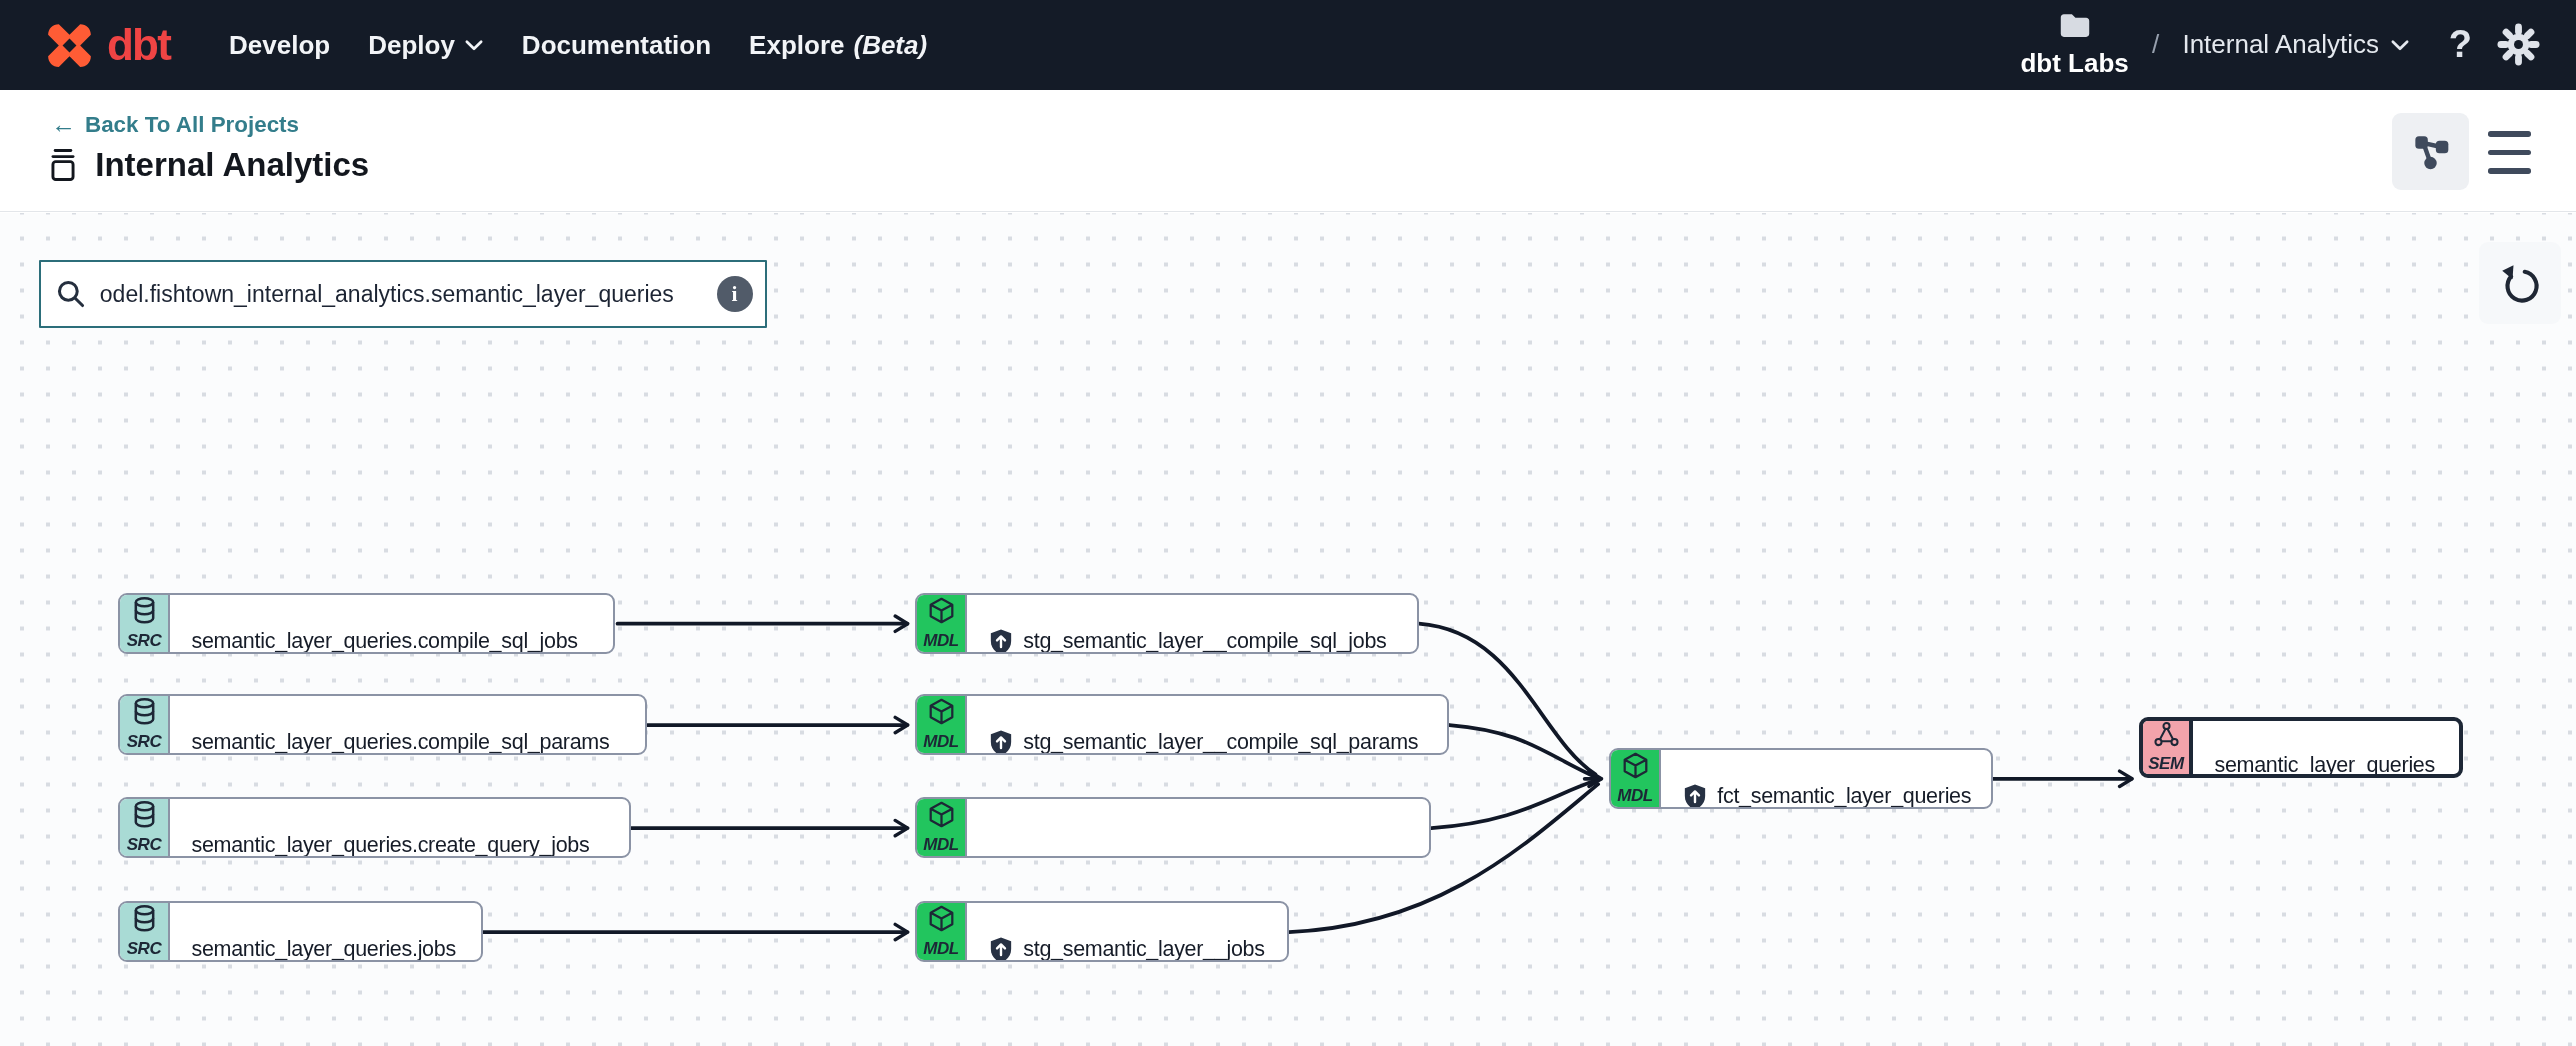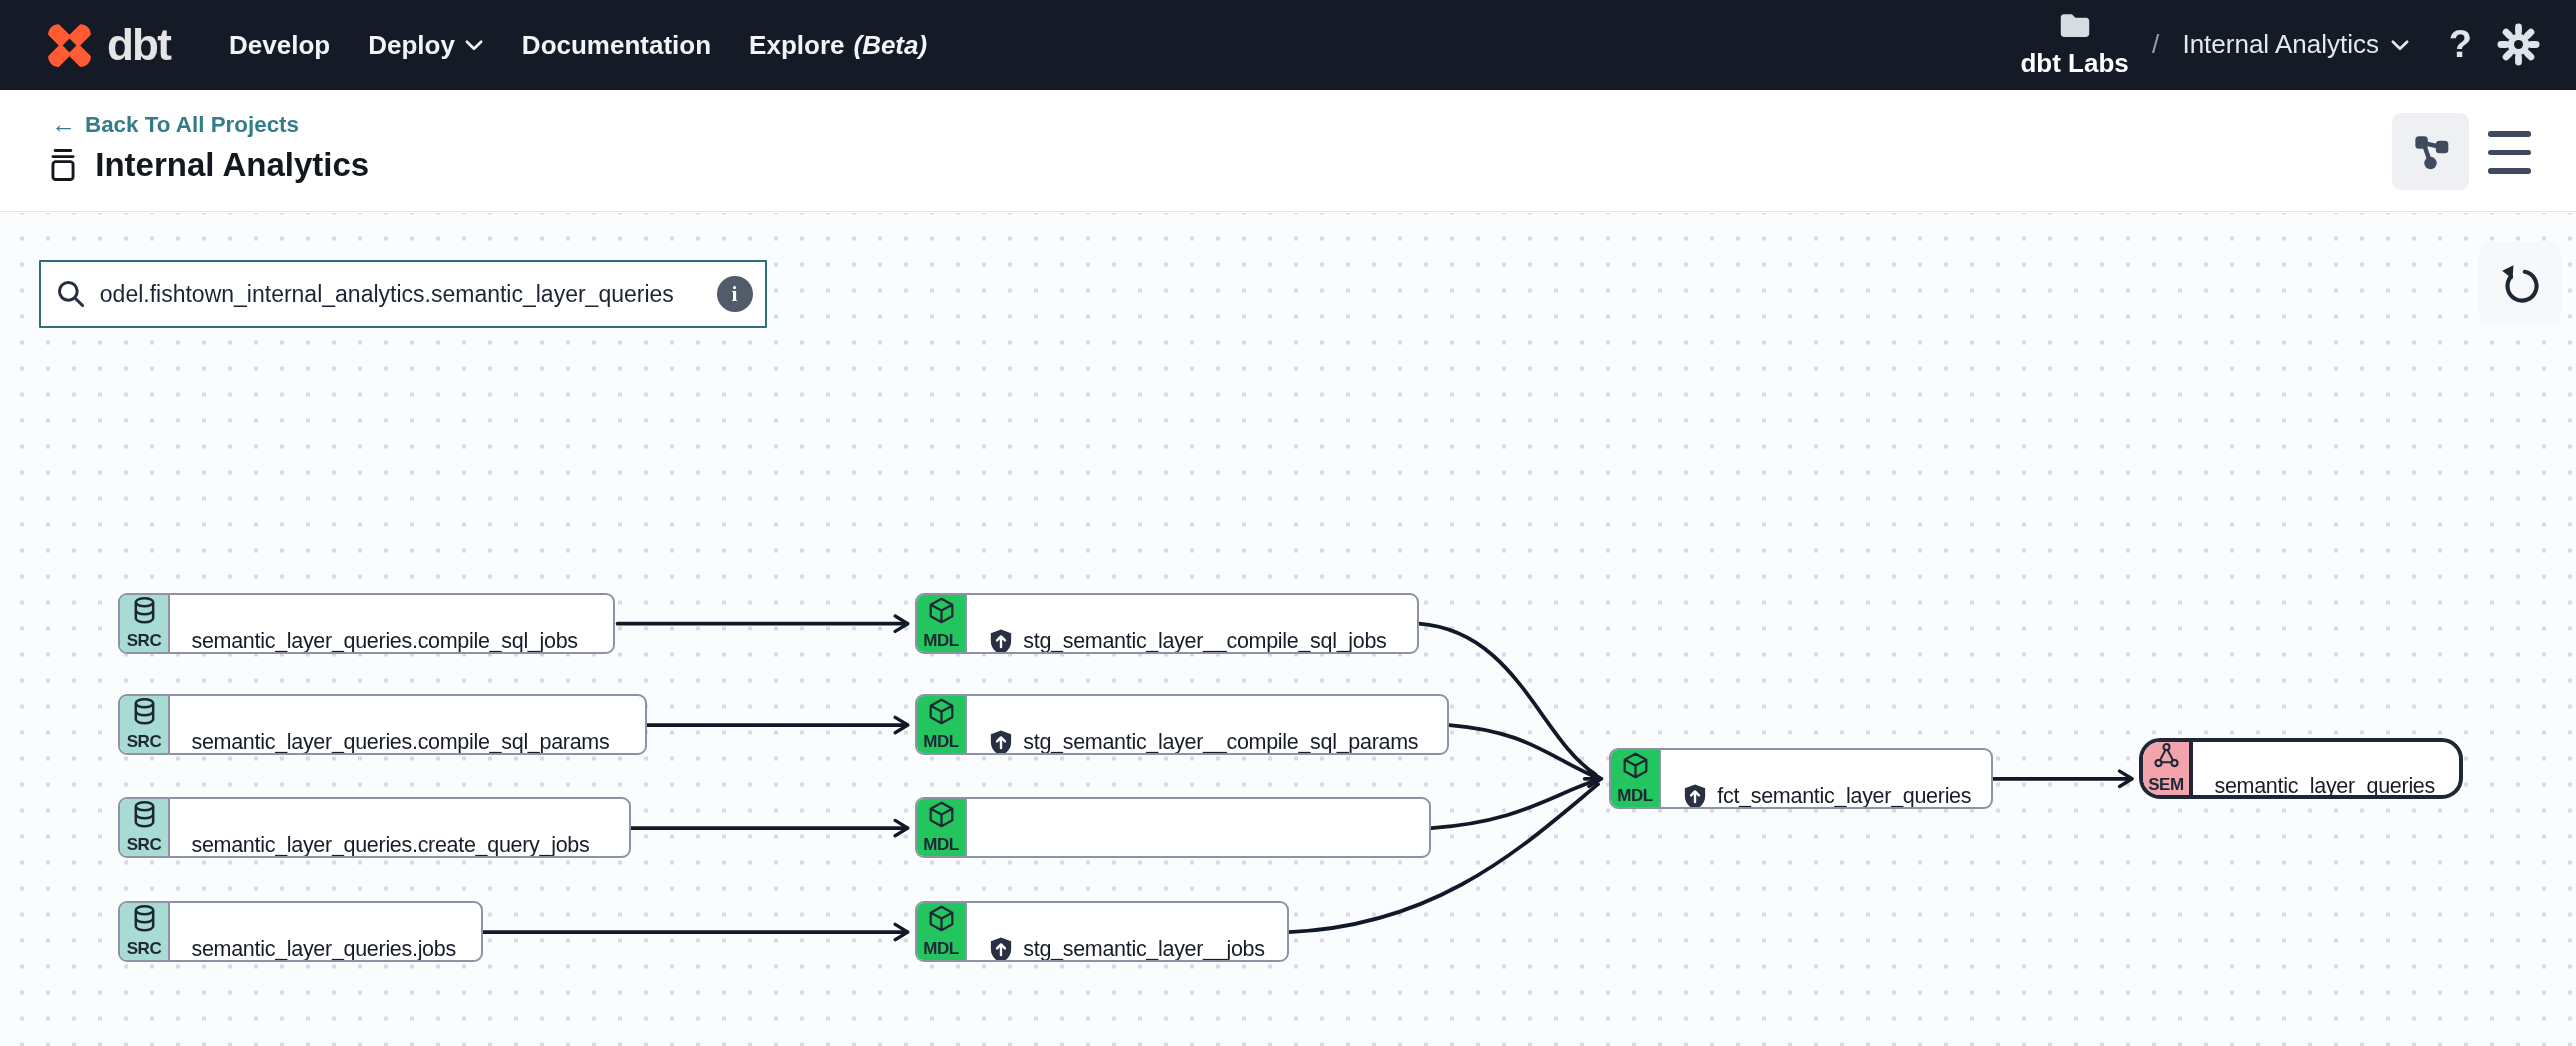--- a/index.html
+++ b/index.html
@@ -3,21 +3,21 @@
 <meta charset="utf-8">
 <style>
   * { margin:0; padding:0; box-sizing:border-box; }
   html,body { width:2576px; height:1047px; overflow:hidden; background:#fff;
               font-family:"Liberation Sans", sans-serif; }
 
   
   .topnav { position:absolute; left:0; top:0; width:2576px; height:90px;
             background:#141b27; display:flex; align-items:center; }
   .brand { display:flex; align-items:center; gap:9px; margin-left:41px; }
-  .brand-word { color:#e5e5e5; font-size:44px; font-weight:800; letter-spacing:-1.8px; }
+  .brand-word { color:#ef4444; font-size:44px; font-weight:800; letter-spacing:-1.8px; }
   .menu { display:flex; align-items:center; gap:38px; margin-left:59px; }
   .menu-item { color:#f2f4f7; font-size:26px; font-weight:700; display:flex; align-items:center; gap:9px; cursor:pointer; }
   .menu-item em { font-style:italic; font-weight:700; }
   .nav-right { margin-left:auto; margin-right:36px; display:flex; align-items:center; gap:16px; }
   .crumb-account { color:#fff; font-size:26px; font-weight:700; display:flex; align-items:center; gap:10.8px;flex-direction:column; }
   .crumb-sep { color:#97a0ae; font-size:26px; padding:0 7.2px; }
   .crumb-project { color:#e4e8ee; font-size:26px; font-weight:400; display:flex; align-items:center; gap:10.8px; }
   .help-glyph { color:#e0e4eb; font-size:38px; font-weight:700; margin-left:23px; cursor:pointer; }
   .gear-btn { margin-left:9px; cursor:pointer; display:flex; }
 
@@ -54,21 +54,21 @@
                 justify-content:center; flex:none; font-family:"Liberation Serif", serif; }
 
   .reset-btn { position:absolute; left:2479px; top:29px; width:82px; height:82px;
                background:#f6f8fa; border-radius:9px; display:flex; align-items:center;
                justify-content:center; cursor:pointer; }
 
   
   .node { position:absolute; height:61px; display:flex; border:2.2px solid #8b93a5;
           border-radius:9px; background:#fff; overflow:hidden; cursor:pointer; }
   .node .badge { width:50px; flex:none; display:flex; flex-direction:column; align-items:center;
-                 justify-content:center; gap:6px; border-right:2.2px solid #8b93a5; }
+                 justify-content:center; gap:6px; border-right:2.2px solid #8b93a5;font-style:italic; }
   .node .badge span { font-size:17px; font-weight:600; color:#1d2736; letter-spacing:-0.4px; }
   .node .nlabel { display:flex; align-items:center; gap:10.8px; padding:0 20px 0 21.5px;
                   font-size:21.5px; color:#161c28; letter-spacing:-0.3px; white-space:nowrap;margin-top:36px; }
   .node.src .badge { background:#a9dbd5; }
   .node.mdl .badge { background:#22c55e; }
   .node.sem { border:4px solid #1d2736; }
   .node.sem .badge { background:#f2a3ab; border-right:4px solid #1d2736; }
 </style>
 </head>
 <body>
@@ -334,21 +334,21 @@
     </div>
     <div class="nlabel">
       <svg width="24" height="28" viewBox="0 0 26 30">
         <path d="M13 1.5 L24 5.5 V14 C24 21.5 19.5 26 13 28.8 C6.5 26 2 21.5 2 14 V5.5 Z" fill="#273143"></path>
         <path d="M13 20.5 V9.5 M8.7 13.3 L13 9 L17.3 13.3" stroke="#fff" stroke-width="2.6" fill="none" stroke-linecap="round" stroke-linejoin="round"></path>
       </svg>
       <span>fct_semantic_layer_queries</span>
     </div>
   </div>
 
-  <div class="node sem" style="left:2139px; top:525px; width:324px;border-radius:21px;">
+  <div class="node sem" style="left:2139px; top:504px; width:324px;">
     <div class="badge">
       <svg width="27" height="27" viewBox="0 0 32 32">
         <g stroke="#1d2736" stroke-width="2.4" fill="none">
           <line x1="16" y1="7" x2="7" y2="24"></line>
           <line x1="16" y1="7" x2="25" y2="24"></line>
           <line x1="7" y1="24" x2="25" y2="24"></line>
         </g>
         <circle cx="16" cy="6" r="3.6" fill="#f2a3ab" stroke="#1d2736" stroke-width="2.4"></circle>
         <circle cx="6.5" cy="25" r="3.6" fill="#f2a3ab" stroke="#1d2736" stroke-width="2.4"></circle>
         <circle cx="25.5" cy="25" r="3.6" fill="#f2a3ab" stroke="#1d2736" stroke-width="2.4"></circle>

